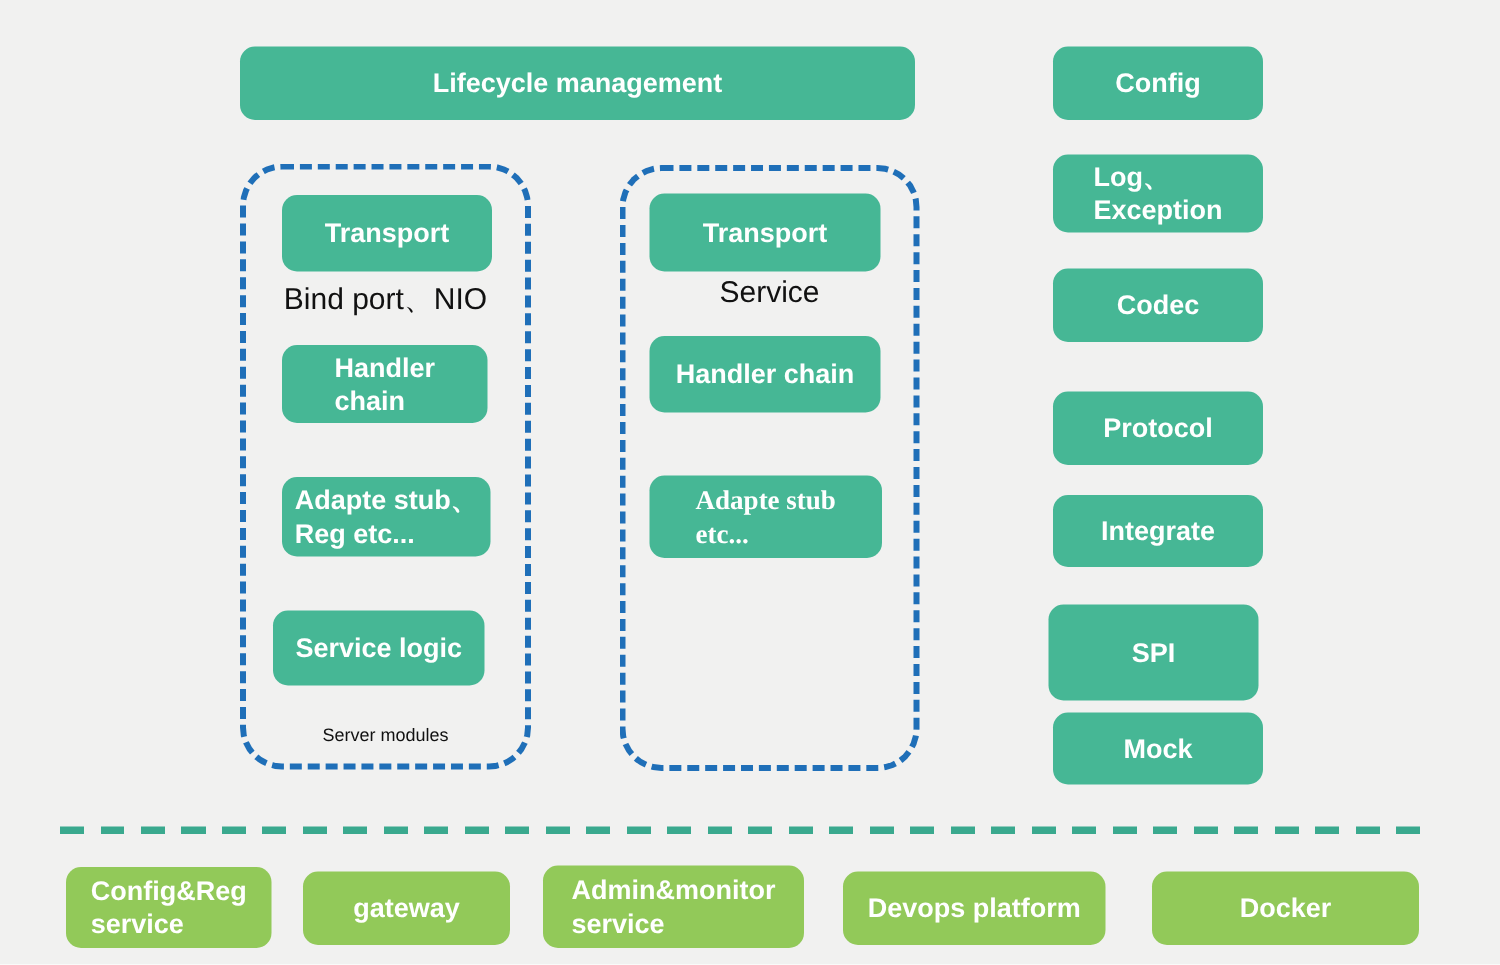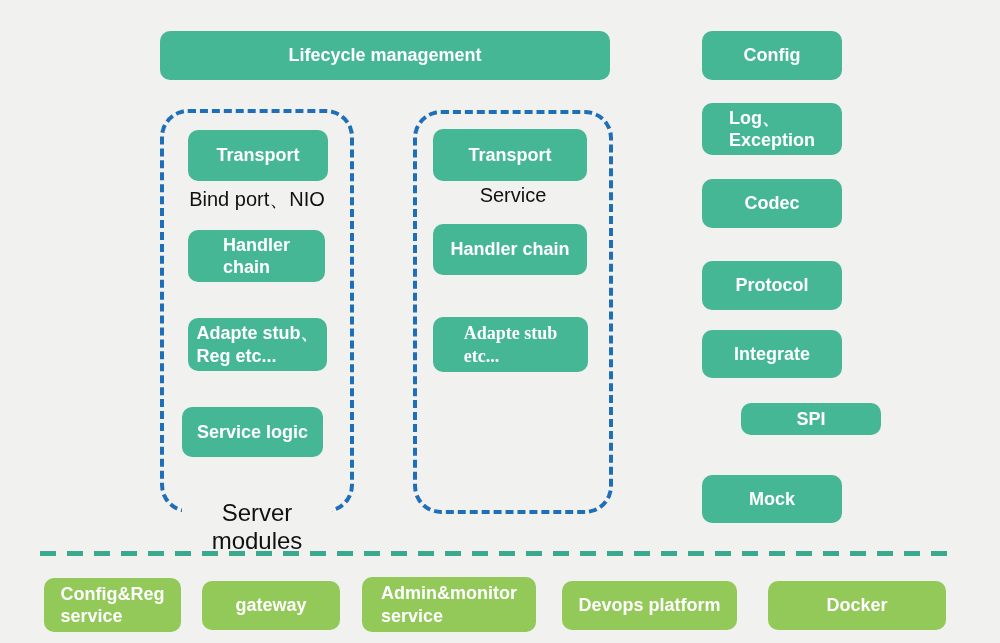--- a/index.html
+++ b/index.html
@@ -42,26 +42,25 @@
     position:absolute;
     color:var(--text-dark);
     font-size:20px;
     font-weight:400;
     text-align:center;
     white-space:pre-line;
   }
   .group-label{
     position:absolute;
     color:var(--text-dark);
-    font-size:24px;
+    font-size:12px;
     font-weight:400;
     text-align:center;
     background:var(--background);
     padding:0 6px;
-    margin-top:16px;
   }
   .divider{
     position:absolute;
     left:40px;top:551px;width:908px;height:5px;
     background:repeating-linear-gradient(90deg,
       var(--divider-teal) 0px, var(--divider-teal) 16px,
       transparent 16px, transparent 27px);
   }
 </style>
 </head>
@@ -104,21 +103,21 @@
 
   <div class="box teal" style="left:702px;top:103px;width:140px;height:52px;">Log、
 Exception</div>
 
   <div class="box teal" style="left:702px;top:179px;width:140px;height:49px;">Codec</div>
 
   <div class="box teal" style="left:702px;top:261px;width:140px;height:49px;">Protocol</div>
 
   <div class="box teal" style="left:702px;top:330px;width:140px;height:48px;">Integrate</div>
 
-  <div class="box teal" style="left:741px;top:403px;width:140px;height:32px;">SPI</div>
+  <div class="box teal" style="left:699px;top:403px;width:140px;height:64px;">SPI</div>
 
   <div class="box teal" style="left:702px;top:475px;width:140px;height:48px;">Mock</div>
 
   <div class="divider"></div>
 
   <div class="box green" style="left:44px;top:578px;width:137px;height:54px;">Config&amp;Reg
 service</div>
 
   <div class="box green" style="left:202px;top:581px;width:138px;height:49px;">gateway</div>
 

